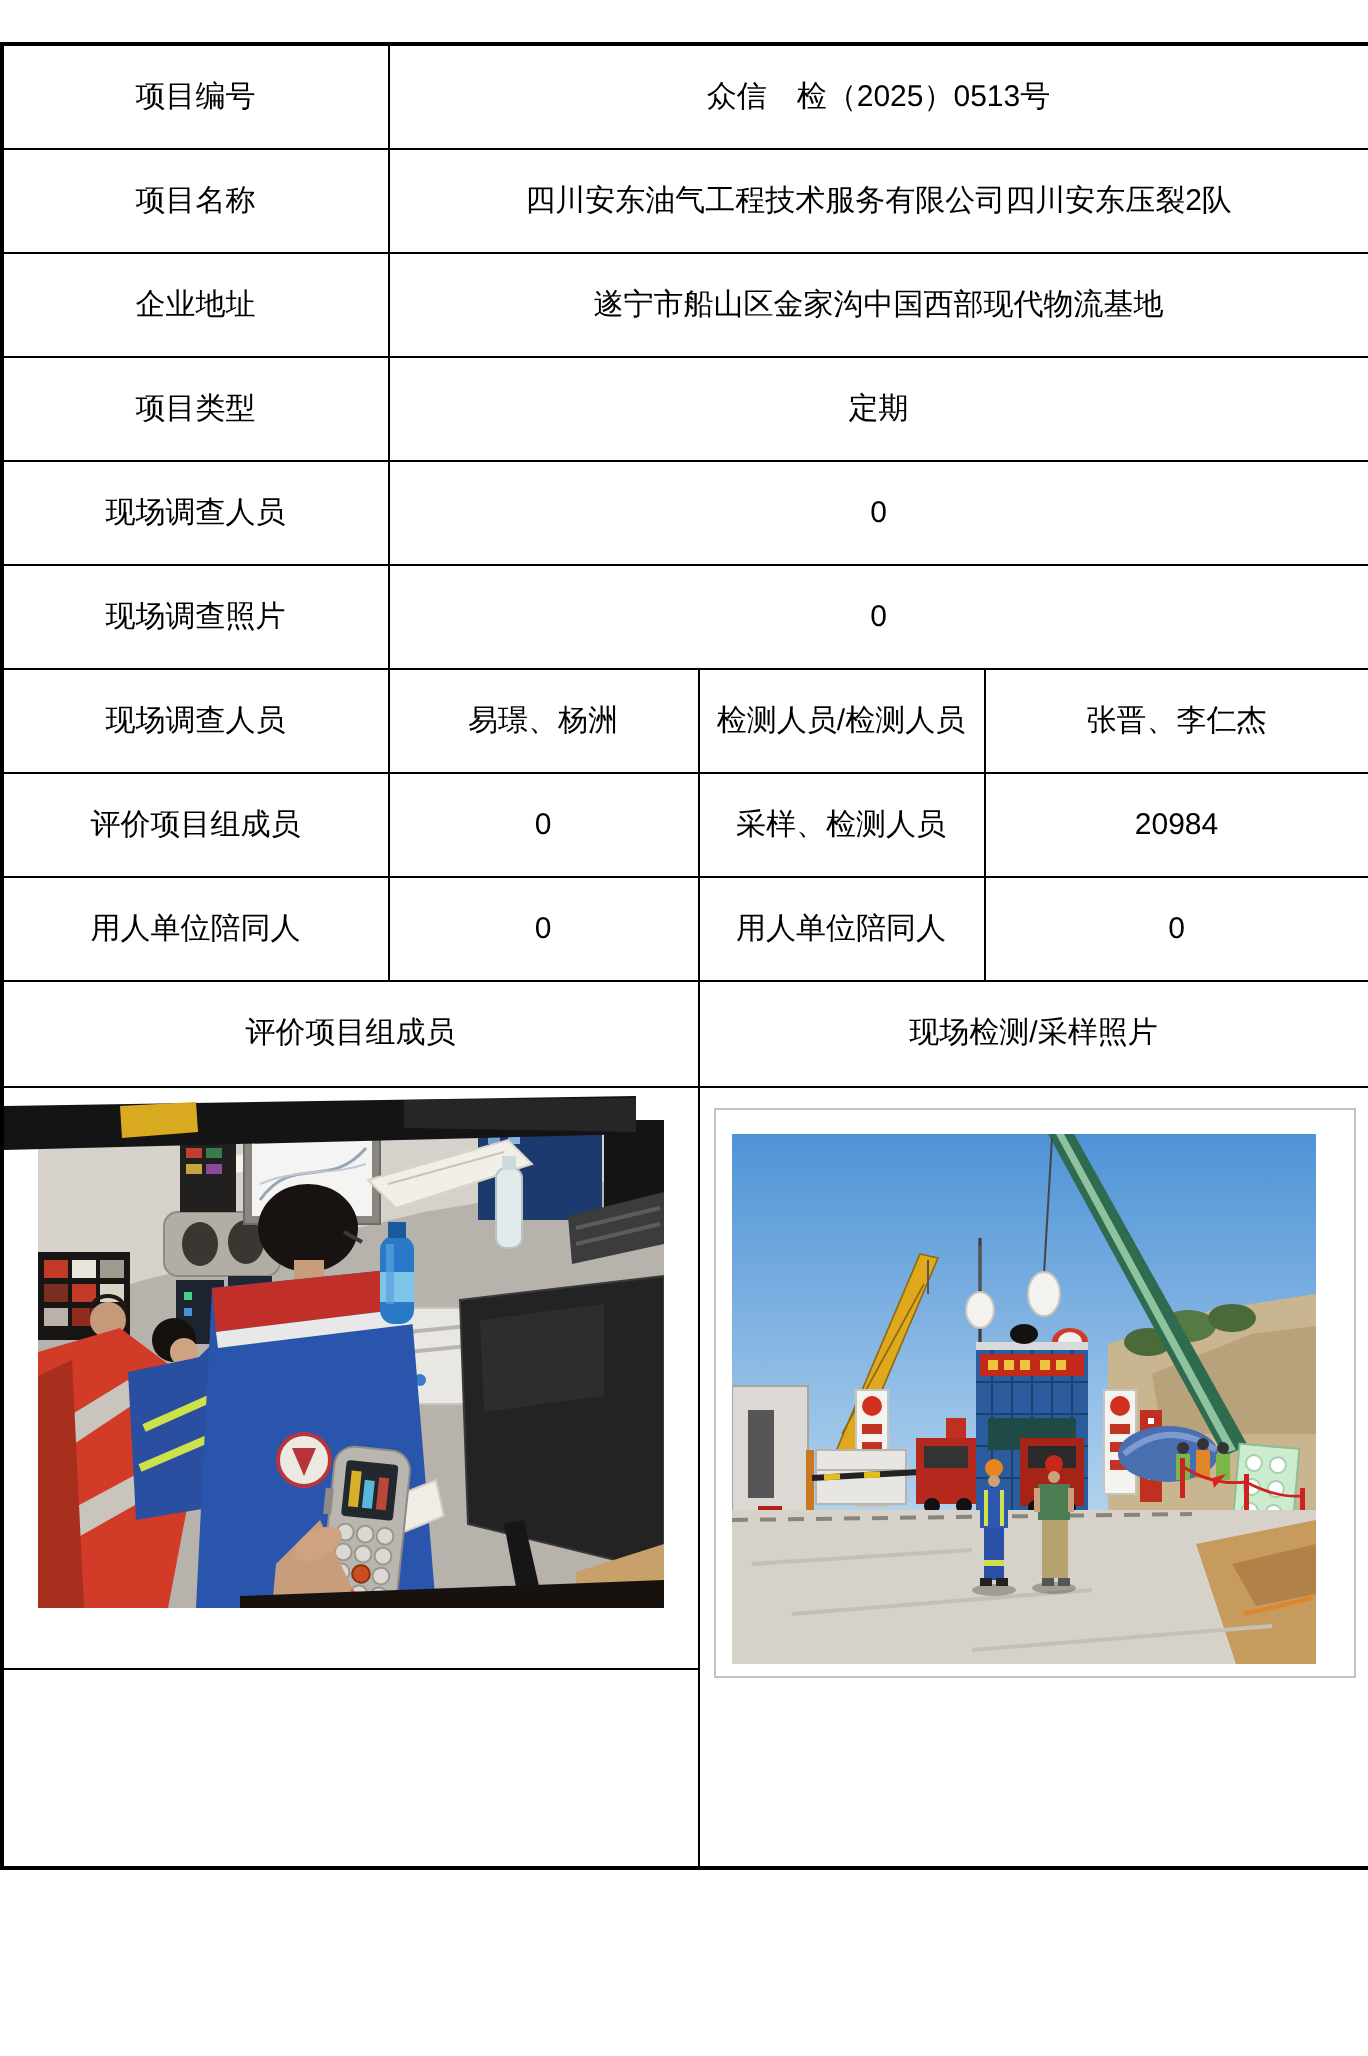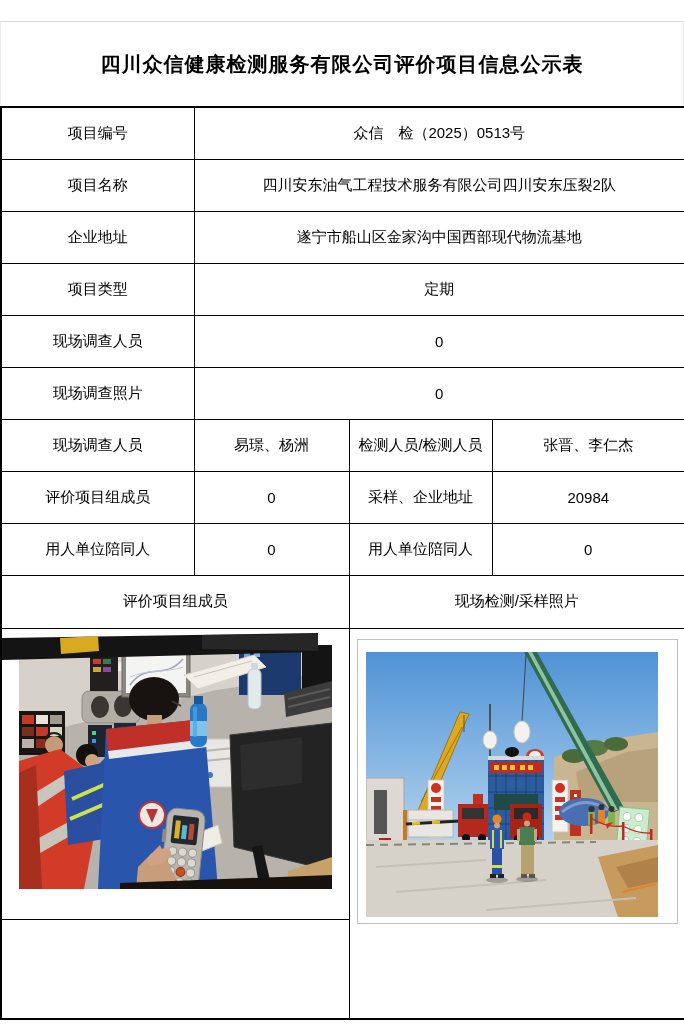--- a/index.html
+++ b/index.html
@@ -20,23 +20,20 @@
   .lphoto{position:absolute;left:0;top:4px;width:341px;height:256px;}
   .rframe{position:absolute;left:7px;top:10px;width:321px;height:285px;background:#fff;border:1px solid #c2c2c2;
           box-sizing:border-box;}
   .rframe svg{position:absolute;left:8px;top:12px;}
 </style>
 </head>
 <body>
 
 <div class="page">
   <div class="top-gap"></div>
-  <div class="title-band">
-    <h1>四川众信健康检测服务有限公司评价项目信息公示表</h1>
-  </div>
 
   <table class="info">
     <colgroup>
         <col style="width:193px">
         <col style="width:155px">
         <col style="width:143px">
         <col style="width:193px">
       </colgroup>
 
     <tbody>
@@ -67,21 +64,21 @@
 
     <tr class="std">
       <td>现场调查人员</td>
       <td>易璟、杨洲</td>
       <td>检测人员/检测人员</td>
       <td>张晋、李仁杰</td>
     </tr>
     <tr class="std">
       <td>评价项目组成员</td>
       <td>0</td>
-      <td>采样、企业地址</td>
+      <td>采样、检测人员</td>
       <td>20984</td>
     </tr>
     <tr class="std">
       <td>用人单位陪同人</td>
       <td>0</td>
       <td>用人单位陪同人</td>
       <td>0</td>
     </tr>
 
     <tr class="hdr">

